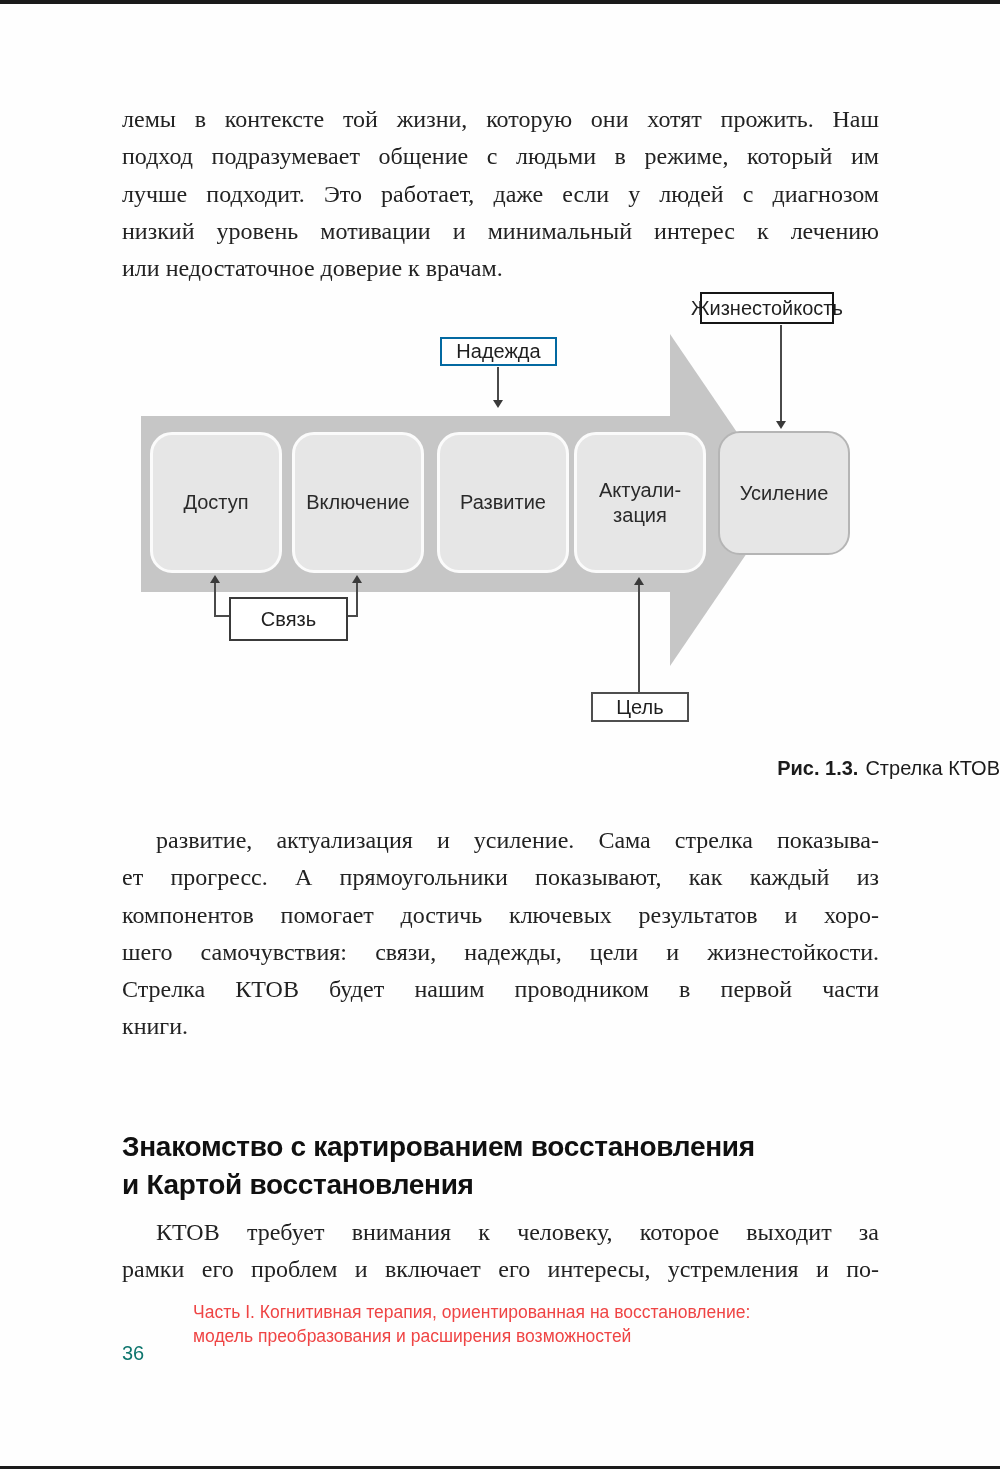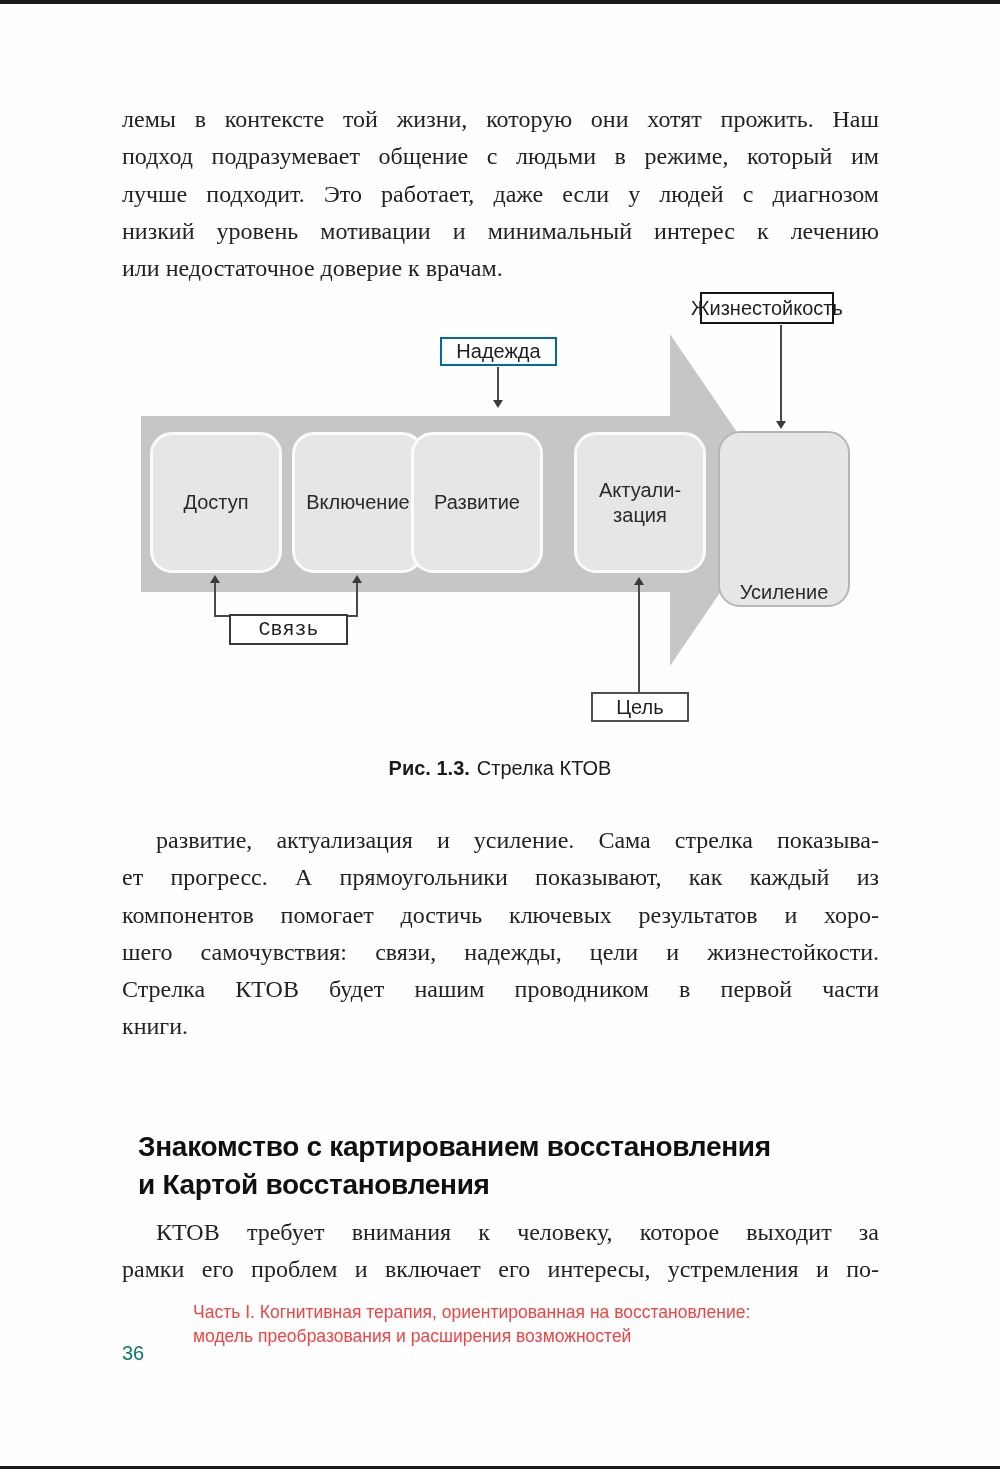--- a/index.html
+++ b/index.html
@@ -30,39 +30,39 @@
   
   .figure{position:absolute;left:0;top:290px;width:1000px;height:450px;}
   .callout{
     position:absolute;background:#fff;
     display:flex;align-items:center;justify-content:center;
     font:20px "Liberation Sans", sans-serif;color:#1f1f1f;
     box-sizing:border-box;
   }
   .resilience{left:700px;top:2px;width:134px;height:32px;border:2px solid #161616;}
   .hope{left:440px;top:47px;width:117px;height:29px;border:2px solid #0369a1;}
-  .connection{left:229px;top:324px;width:119px;height:31px;border:2px solid #3a3a3a;font-family:Liberation Mono, monospace;}
+  .connection{left:229px;top:307px;width:119px;height:44px;border:2px solid #3a3a3a;}
   .goal{left:591px;top:402px;width:98px;height:30px;border:2px solid #4f4f4f;}
 
   .arrow-body{position:absolute;left:141px;top:126px;width:530px;height:176px;background:#c6c6c6;}
   .arrow-head{
     position:absolute;left:670px;top:44px;width:0;height:0;
     border-top:166px solid transparent;border-bottom:166px solid transparent;
     border-left:113px solid #c6c6c6;
   }
   .stage{
     position:absolute;top:142px;width:132px;height:141px;
     background:#e6e6e6;border:3px solid #fbfbfb;border-radius:22px;
     display:flex;align-items:center;justify-content:center;
     text-align:center;box-sizing:border-box;
     font:20px/25px "Liberation Sans", sans-serif;color:#2a2a2a;
   }
   .stage span{white-space:pre-line;}
-  .s1{left:150px;} .s2{left:292px;} .s3{left:411px;} .s4{left:574px;}
-  .s5{left:718px;top:141px;height:176px;border:2px solid #b5b5b5;align-items:flex-end;}
+  .s1{left:150px;} .s2{left:292px;} .s3{left:437px;} .s4{left:574px;}
+  .s5{left:718px;top:141px;height:124px;border:2px solid #b5b5b5;}
 
   .vline{position:absolute;width:2px;background:#4a4a4a;}
   .hline-s{position:absolute;height:2px;background:#4a4a4a;}
   .hope-line{left:497px;top:77px;height:33px;}
   .res-line{left:780px;top:35px;height:97px;}
   .conn-l{left:214px;top:293px;height:34px;}
   .conn-r{left:356px;top:293px;height:34px;}
   .goal-line{left:638px;top:295px;height:107px;}
   .conn-l-h{left:214px;top:325px;width:15px;}
   .conn-r-h{left:347px;top:325px;width:11px;}
@@ -71,28 +71,28 @@
   .ah.down{border-left:5px solid transparent;border-right:5px solid transparent;border-top:8px solid #3a3a3a;}
   .ah.up{border-left:5px solid transparent;border-right:5px solid transparent;border-bottom:8px solid #3a3a3a;}
   .hope-head{left:493px;top:110px;}
   .res-head{left:776px;top:131px;}
   .conn-l-head{left:210px;top:285px;}
   .conn-r-head{left:352px;top:285px;}
   .goal-head{left:634px;top:287px;}
 
   .caption{
     position:absolute;left:0;top:757px;width:1000px;
-    text-align:center;font:20px "Liberation Sans", sans-serif;color:#1b1b1b;
+    text-align:right;font:20px "Liberation Sans", sans-serif;color:#1b1b1b;
   }
   .cap-label{font-weight:bold;margin-right:7px;}
 
   .heading{
     position:absolute;left:122px;top:1128px;width:760px;
     font:bold 28px/38px "Liberation Sans", sans-serif;
-    letter-spacing:-0.3px;color:#101010;margin-left:16px;
+    letter-spacing:-0.3px;color:#101010;
   }
   .heading .hline{white-space:nowrap;}
 
   .pagenum{
     position:absolute;left:122px;top:1342px;
     font:20px "Liberation Sans", sans-serif;color:#0f766e;
   }
   .footer{
     position:absolute;left:193px;top:1300px;width:660px;
     font:17.5px/24px "Liberation Sans", sans-serif;color:#ef4444;

